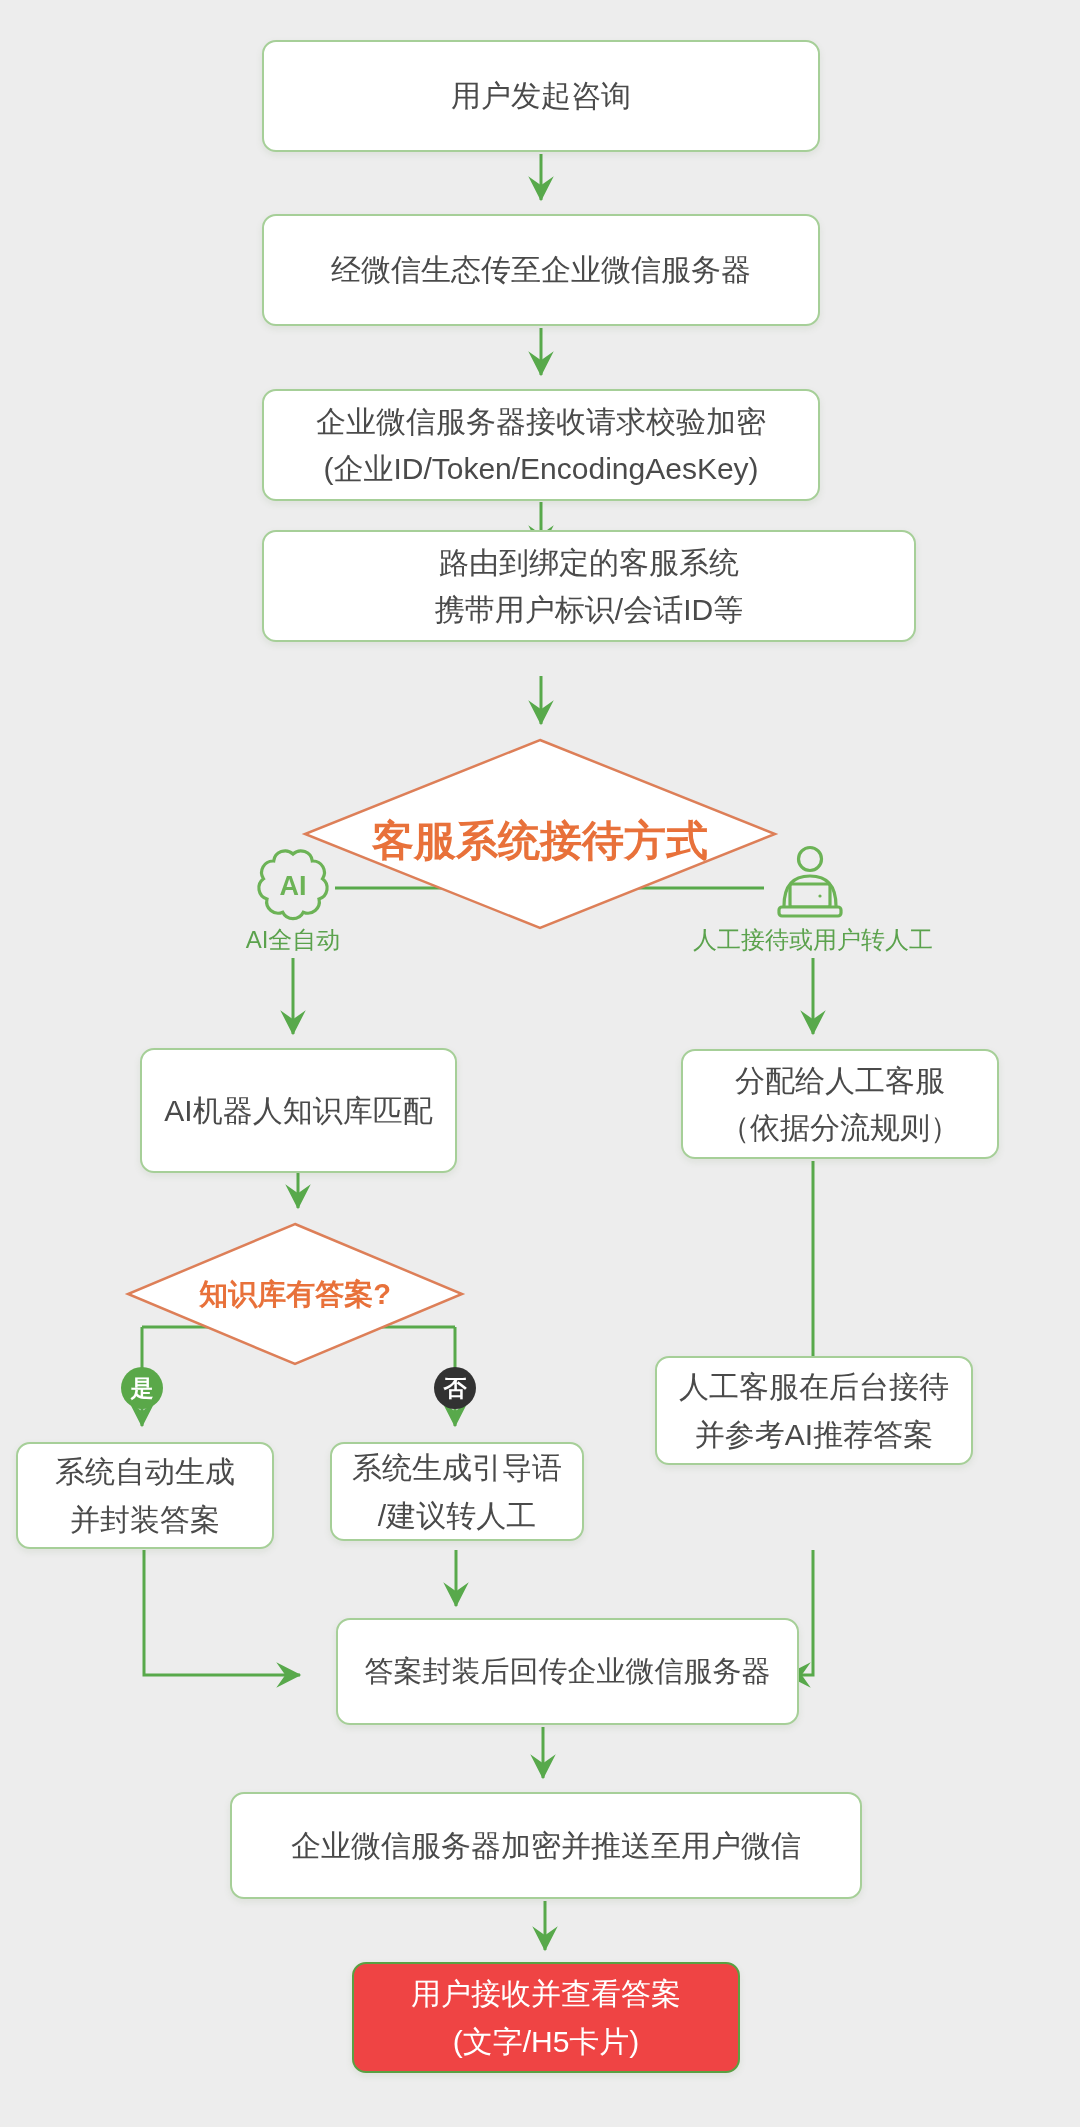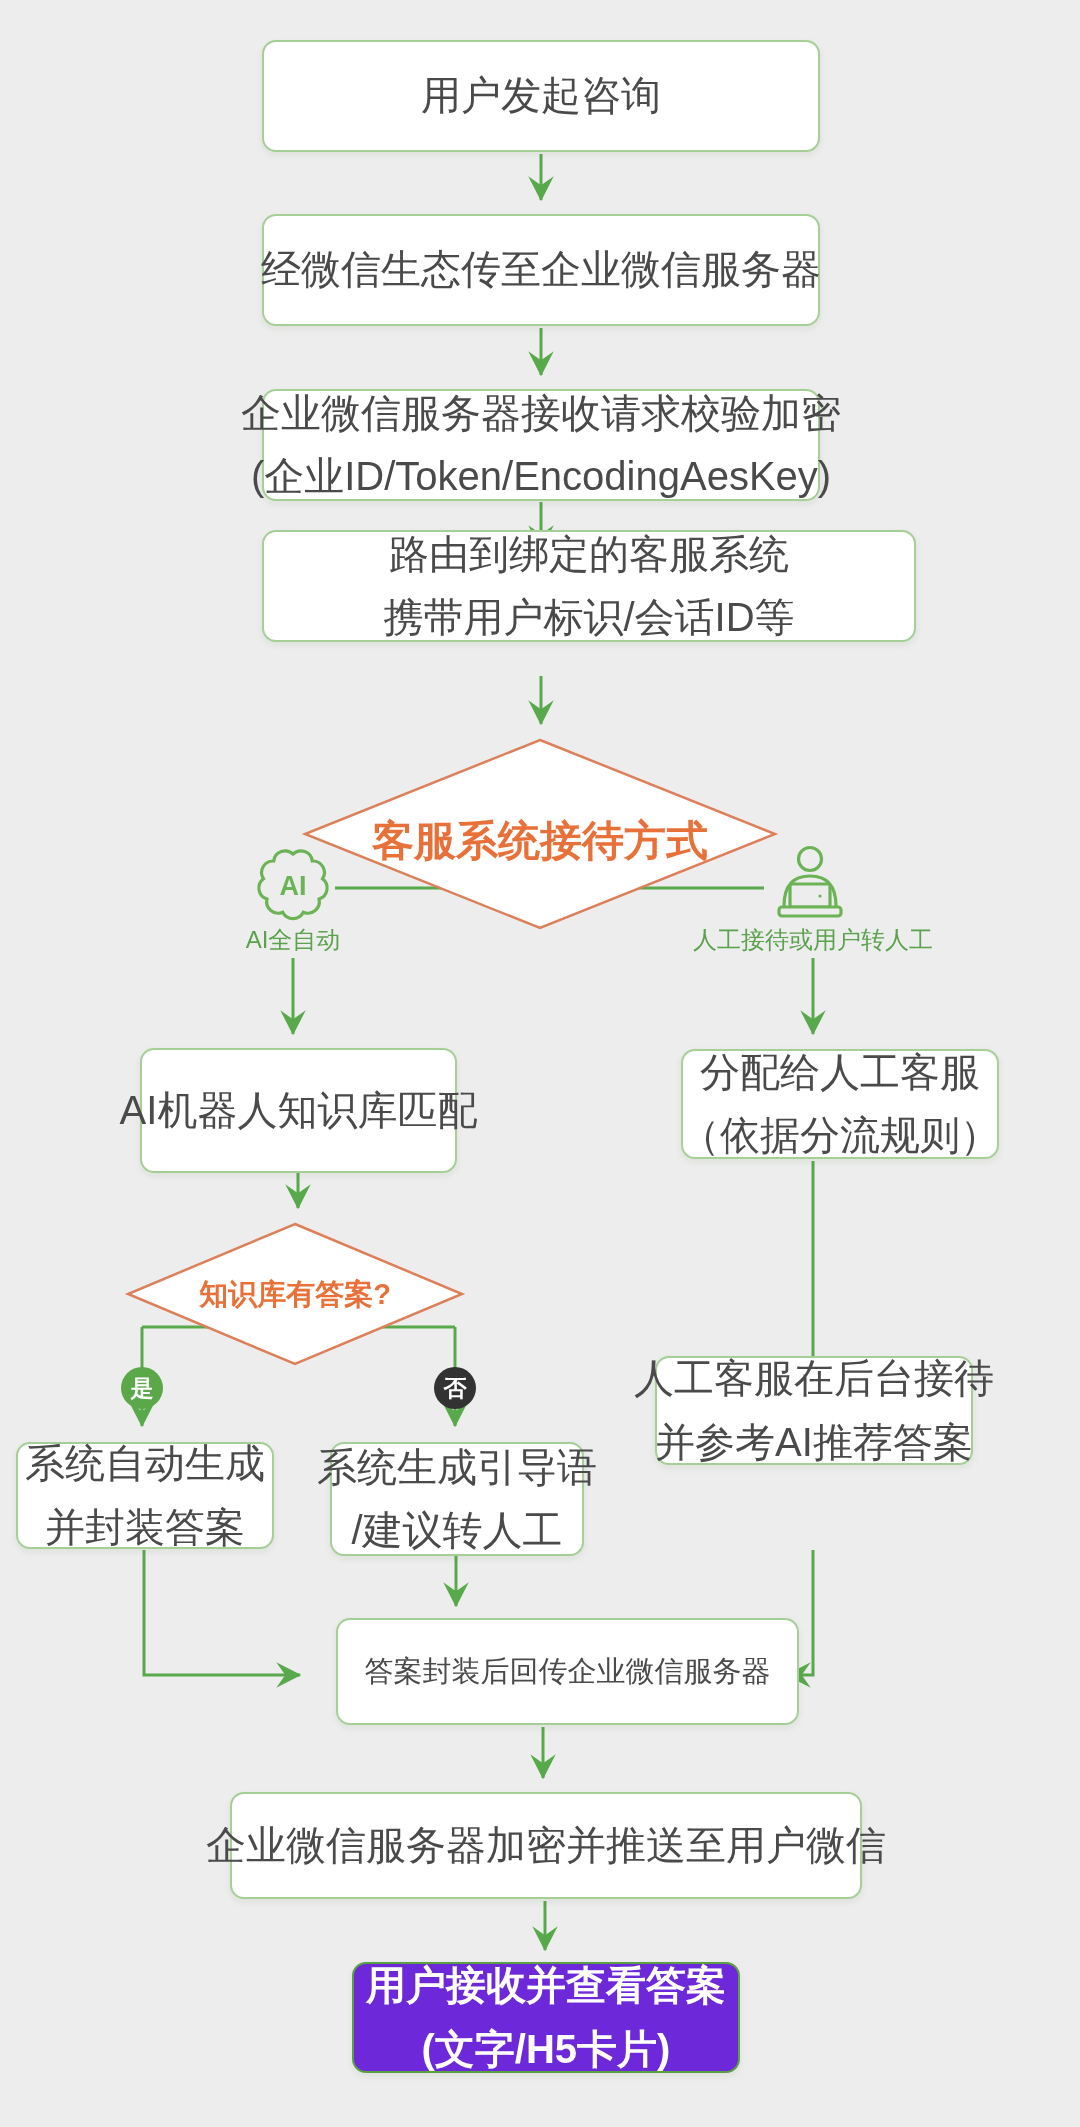--- a/index.html
+++ b/index.html
@@ -1,24 +1,24 @@
 <!DOCTYPE html>
 <html><head>
 <meta charset="utf-8">
 <style>
   html,body{margin:0;padding:0;}
   body{background:#ededed;font-family:"Liberation Sans","DejaVu Sans",sans-serif;}
   #canvas{position:relative;width:1080px;height:2127px;background:#ededed;overflow:hidden;}
   #wires{position:absolute;left:0;top:0;width:1080px;height:2127px;z-index:1;}
   .node{position:absolute;z-index:2;background:#ffffff;border:2px solid #a6cf98;border-radius:14px;
         display:flex;flex-direction:column;align-items:center;justify-content:center;
-        font-size:40px;line-height:1.58;color:#4a4a4a;font-weight:500;text-align:center;
+        font-size:30px;line-height:1.58;color:#4a4a4a;font-weight:500;text-align:center;
         box-shadow:0 3px 7px rgba(80,120,60,.10);box-sizing:border-box;}
   .node span{display:block;white-space:nowrap;}
-  .node.end-node{background:#6d28d9;border:2px solid #5aa042;color:#ffffff;font-weight:700;}
+  .node.end-node{background:#ef4444;border:2px solid #5aa042;color:#ffffff;font-weight:400;}
   .dlabel{position:absolute;z-index:3;text-align:center;color:#e8713a;font-weight:700;white-space:nowrap;}
   .dlabel.big{font-size:42px;}
   .dlabel.mid{font-size:29px;}
   .blabel{position:absolute;z-index:3;text-align:center;color:#5ba24d;font-size:24px;font-weight:500;white-space:nowrap;}
   .badge{position:absolute;z-index:4;width:42px;height:42px;border-radius:50%;display:flex;align-items:center;justify-content:center;
          color:#fff;font-size:23px;font-weight:600;}
   .badge.yes{background:#5aa849;}
   .badge.no{background:#323232;}
 </style>
 </head>
@@ -116,21 +116,21 @@
   </div>
 
   <div class="badge yes" style="left:121px;top:1367px;">是</div>
   <div class="badge no" style="left:434px;top:1367px;">否</div>
 
   <div class="node" style="left:16px;top:1442px;width:258px;height:107px;">
     <span>系统自动生成</span>
     <span>并封装答案</span>
   </div>
 
-  <div class="node" style="left:330px;top:1442px;width:254px;height:114px;">
+  <div class="node" style="left:330px;top:1442px;width:254px;height:99px;">
     <span>系统生成引导语</span>
     <span>/建议转人工</span>
   </div>
 
   <div class="node" style="left:681px;top:1049px;width:318px;height:110px;">
     <span>分配给人工客服</span>
     <span>（依据分流规则）</span>
   </div>
 
   <div class="node" style="left:655px;top:1356px;width:318px;height:109px;">

